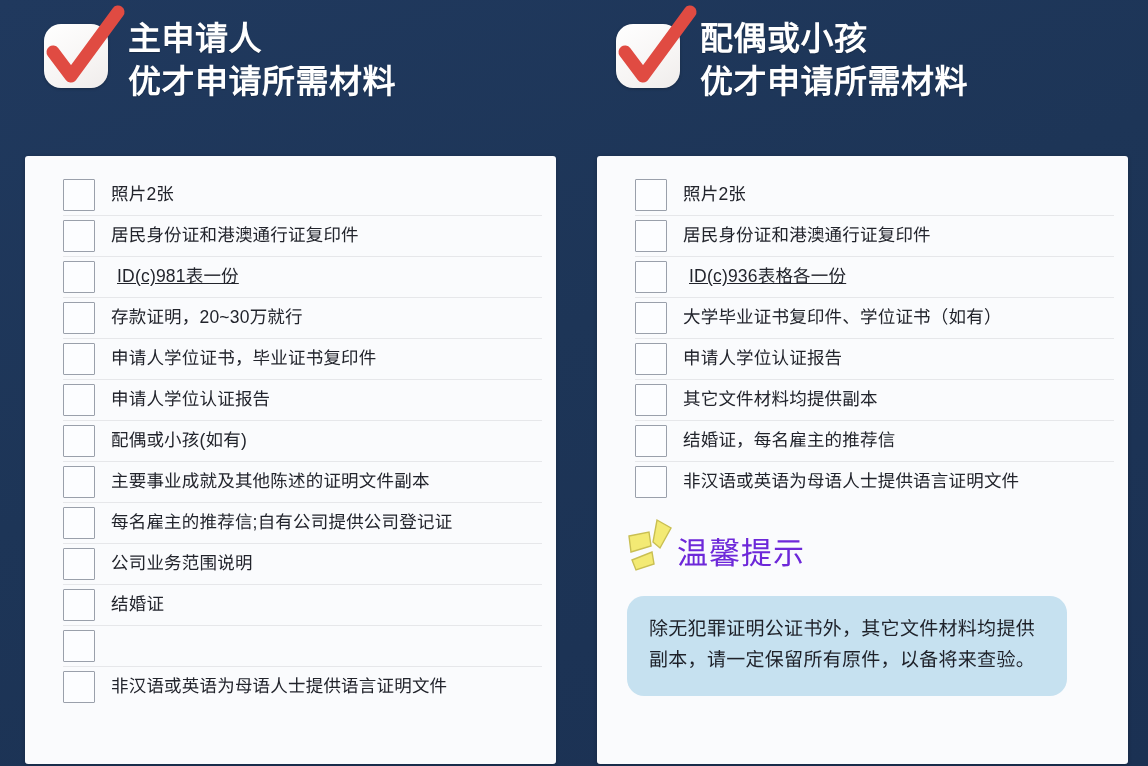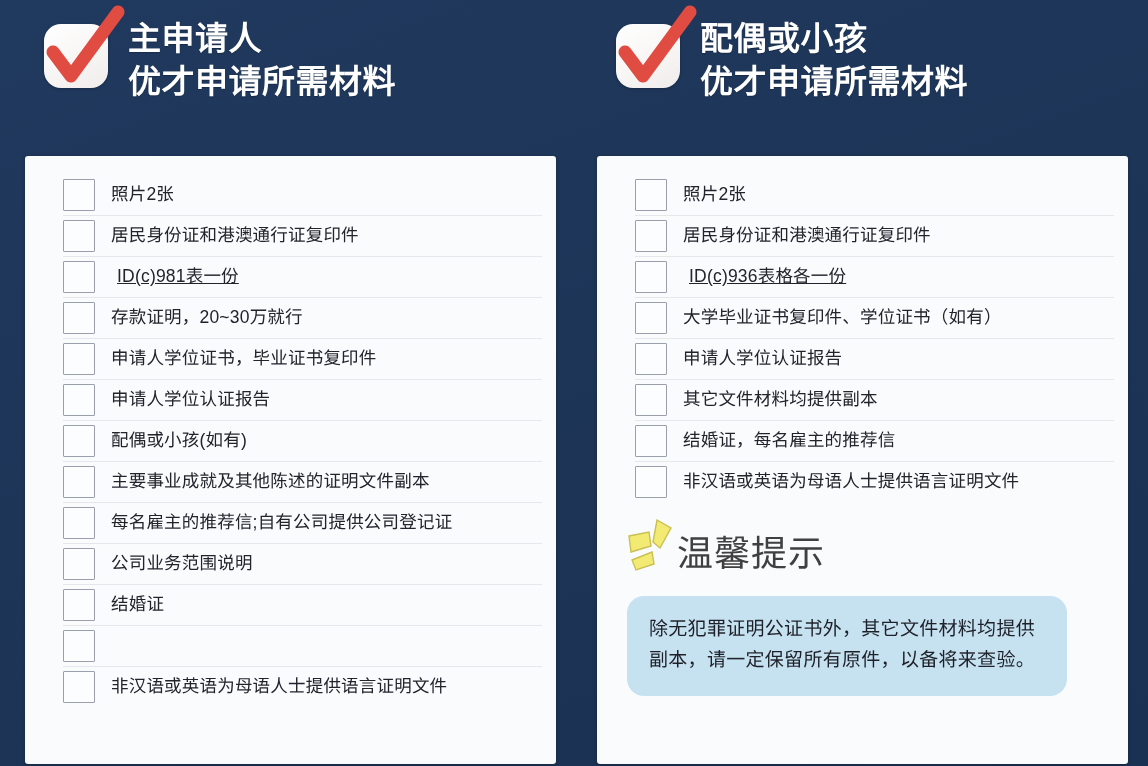--- a/index.html
+++ b/index.html
@@ -149,22 +149,22 @@
   }
   .sparkle {
     position: absolute;
     left: 0;
     top: -6px;
     width: 54px;
     height: 58px;
     overflow: visible;
   }
   .tips-title {
-    color: #404040;
-    font-size: 36px;
+    color: #6d28d9;
+    font-size: 31px;
     font-weight: normal;
     letter-spacing: 1px;
   }
   .tips-bubble {
     margin-top: 20px;
     background: #c6e1f0;
     border-radius: 17px;
     padding: 18px 22px 20px 22px;
     width: 440px;
     box-sizing: border-box;

